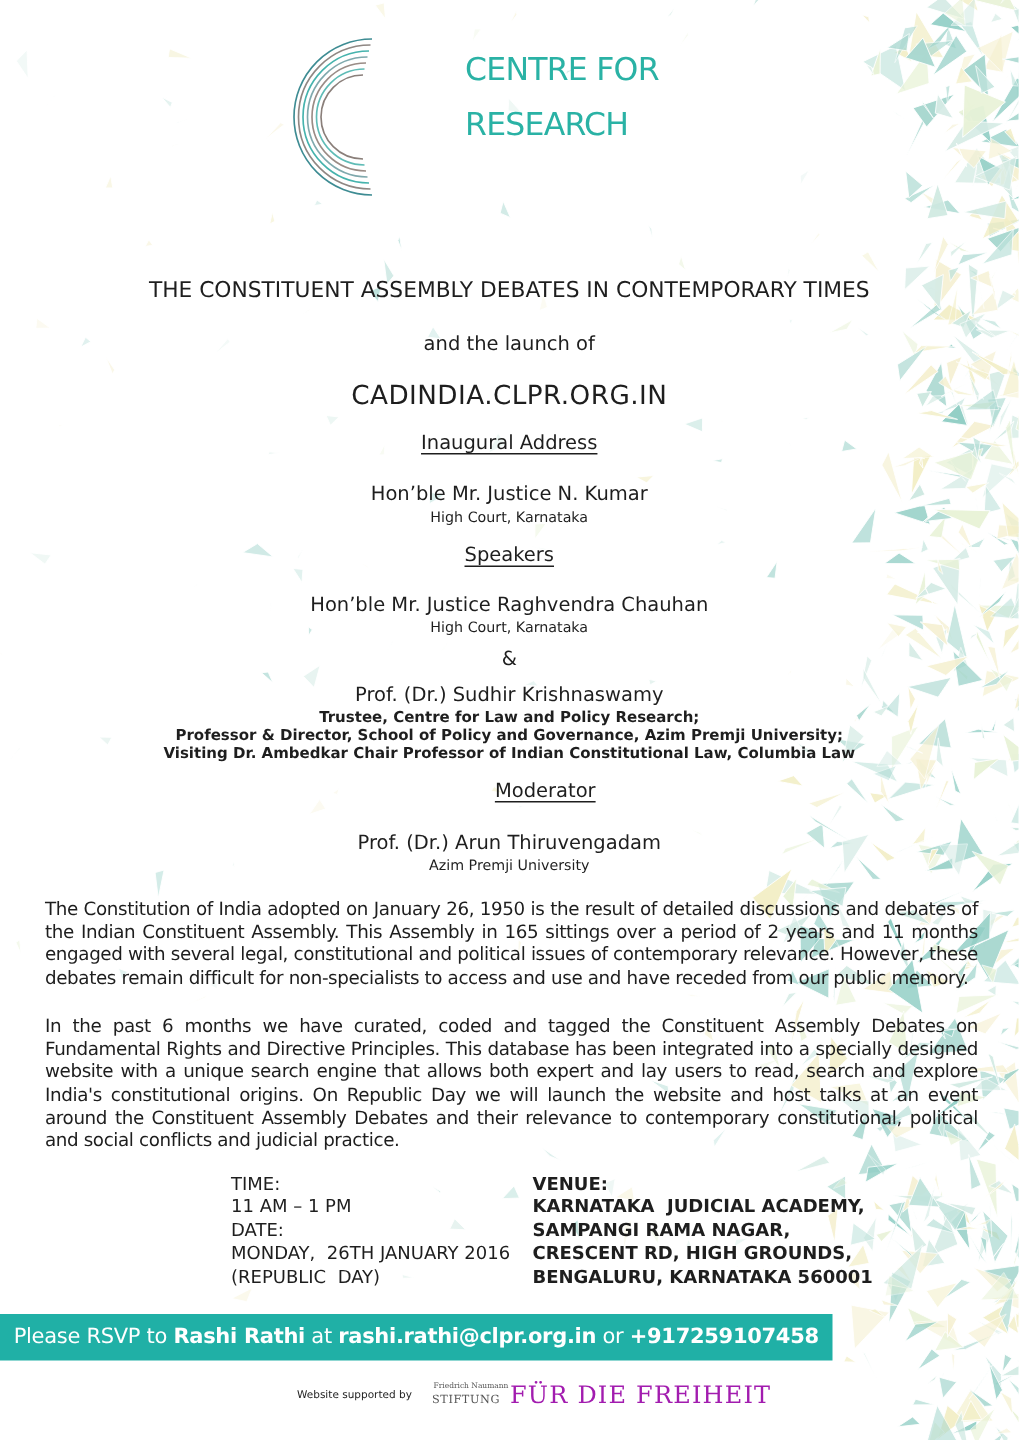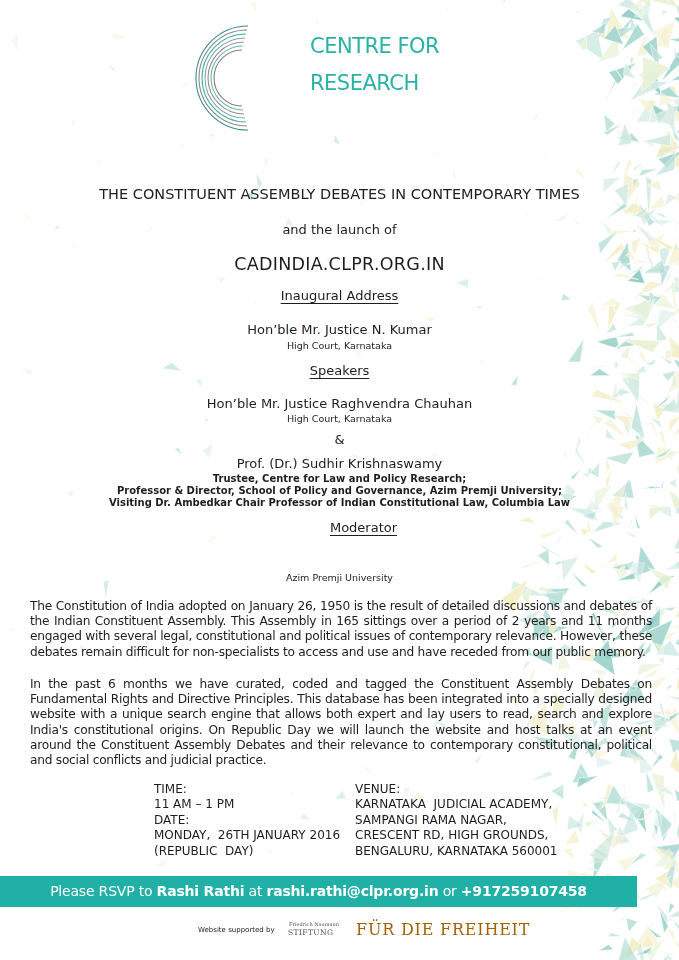--- a/index.html
+++ b/index.html
@@ -20,29 +20,29 @@
   .t18 { font-size:17.5px; letter-spacing:0.3px; }
   .t11 { font-size:9.5px; }
   .t9  { font-size:10px; line-height:12px;font-weight:bold; }
   .u { text-decoration:underline; text-underline-offset:3px; }
 
   .para { position:absolute; left:30px; width:622px; font-size:12.2px; line-height:15.2px;
           text-align:justify; color:#1e1e1e; letter-spacing:-0.25px; }
 
   .info { position:absolute; top:782px; font-size:12px; line-height:15.4px; color:#1e1e1e; white-space:nowrap; }
 
-  .rsvp { position:absolute; left:0; top:876px; width:637px; height:31px; background:#20b0a6;
+  .rsvp { position:absolute; left:0; top:876px; width:555px; height:31px; background:#20b0a6;
           color:#ffffff; text-align:center; font-size:14px; line-height:31px; white-space:nowrap; letter-spacing:-0.2px; }
   .rsvp b { font-weight:bold; }
 
   .support { position:absolute; top:918px; left:0; width:582px; height:26px; }
   .sup-label { position:absolute; left:198px; top:8px; font-size:7px; color:#222; white-space:nowrap; }
   .fn-small { position:absolute; left:289px; top:3px; font-family:"DejaVu Serif", serif; font-size:5px; color:#555; white-space:nowrap; }
   .fn-stift { position:absolute; left:288px; top:10px; font-family:"DejaVu Serif", serif; font-size:7.5px; color:#555; letter-spacing:0.4px; white-space:nowrap; }
-  .fn-big { position:absolute; left:356px; top:2px; font-family:"DejaVu Serif", serif; font-size:16px; color:#a16207; letter-spacing:0.8px; white-space:nowrap; }
+  .fn-big { position:absolute; left:340px; top:2px; font-family:"DejaVu Serif", serif; font-size:16px; color:#a21caf; letter-spacing:0.8px; white-space:nowrap; }
 </style>
 </head>
 <body>
 
 <svg id="bg" width="679" height="960">
     <polygon points="591.8,614.6 607.1,645.0 594.0,612.0" fill="#93cfc6" opacity="1.00" stroke="#ffffff" stroke-width="0.6"></polygon>
     <polygon points="683.0,331.9 685.2,312.0 686.1,318.4" fill="#f3efc8" opacity="0.81" stroke="#ffffff" stroke-width="0.6"></polygon>
     <polygon points="621.6,695.4 600.9,707.0 613.1,694.8" fill="#bfe3dc" opacity="0.72" stroke="#ffffff" stroke-width="0.6"></polygon>
     <polygon points="630.6,308.3 647.5,317.2 656.7,293.8" fill="#d6ece6" opacity="0.99" stroke="#ffffff" stroke-width="0.6"></polygon>
     <polygon points="671.2,508.9 674.9,501.7 676.1,503.0" fill="#f3efc8" opacity="0.60" stroke="#ffffff" stroke-width="0.6"></polygon>
@@ -864,34 +864,35 @@
   <div class="c t14 u" style="top:363px;">Speakers</div>
   <div class="c t14" style="top:396px;">Hon’ble Mr. Justice Raghvendra Chauhan</div>
   <div class="c t11" style="top:413px;">High Court, Karnataka</div>
   <div class="c t14" style="top:432px;">&amp;</div>
   <div class="c t14" style="top:456px;">Prof. (Dr.) Sudhir Krishnaswamy</div>
   <div class="c t9" style="top:473px;">Trustee, Centre for Law and Policy Research;</div>
   <div class="c t9" style="top:485px;">Professor &amp; Director, School of Policy and Governance, Azim Premji University;</div>
   <div class="c t9" style="top:497px;">Visiting Dr. Ambedkar Chair Professor of Indian Constitutional Law, Columbia Law</div>
 
   <div class="c t14 u" style="top:520px;padding-left:24px;">Moderator</div>
+  <div class="c t14" style="top:555px;">Prof. (Dr.) Arun Thiruvengadam</div>
   <div class="c t11" style="top:572px;">Azim Premji University</div>
 
   <div class="para" style="top:599px;">The Constitution of India adopted on January 26, 1950 is the result of detailed discussions and debates of the Indian Constituent Assembly. This Assembly in 165 sittings over a period of 2 years and 11 months engaged with several legal, constitutional and political issues of contemporary relevance. However, these debates remain difficult for non-specialists to access and use and have receded from our public memory.</div>
   <div class="para" style="top:677px;">In the past 6 months we have curated, coded and tagged the Constituent Assembly Debates on Fundamental Rights and Directive Principles. This database has been integrated into a specially designed website with a unique search engine that allows both expert and lay users to read, search and explore India's constitutional origins. On Republic Day we will launch the website and host talks at an event around the Constituent Assembly Debates and their relevance to contemporary constitutional, political and social conflicts and judicial practice.</div>
 
   <div class="info" style="left:154px;">
     <div>TIME:</div>
     <div>11 AM – 1 PM</div>
     <div>DATE:</div>
     <div style="white-space:pre;">MONDAY,  26TH JANUARY 2016</div>
     <div style="white-space:pre;">(REPUBLIC  DAY)</div>
   </div>
 
-  <div class="info" style="left:355px;">
+  <div class="info" style="left:355px;font-weight:bold;">
     <div>VENUE:</div>
     <div style="white-space:pre;">KARNATAKA  JUDICIAL ACADEMY,</div>
     <div>SAMPANGI RAMA NAGAR,</div>
     <div>CRESCENT RD, HIGH GROUNDS,</div>
     <div>BENGALURU, KARNATAKA 560001</div>
   </div>
 
   <div class="rsvp"><span style="white-space:pre;">Please RSVP to </span><b>Rashi Rathi</b><span style="white-space:pre;"> at </span><b>rashi.rathi@clpr.org.in</b><span style="white-space:pre;"> or </span><b>+917259107458</b></div>
 
   <div class="support">

